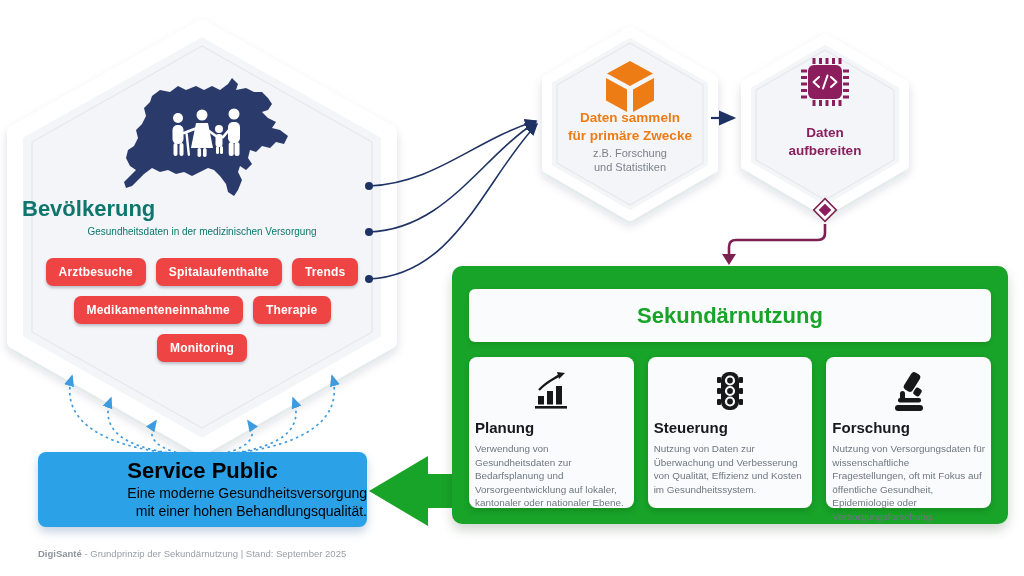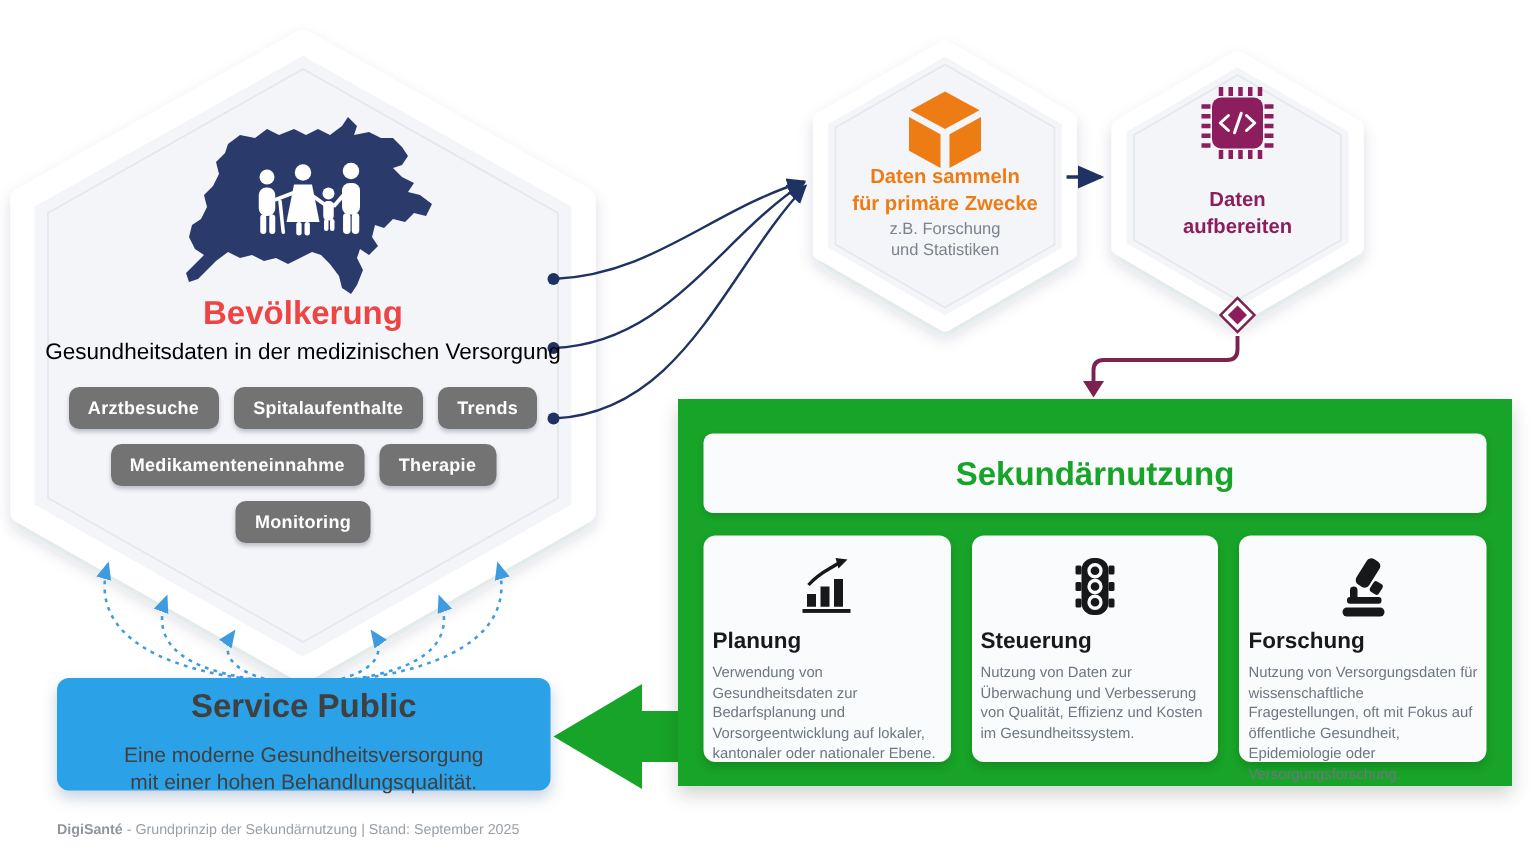--- a/index.html
+++ b/index.html
@@ -1,48 +1,48 @@
 <!DOCTYPE html>
 <html><head>
 <meta charset="utf-8">
 <style>
   html,body{margin:0;padding:0;background:#ffffff;}
   .stage{position:relative;width:1024px;height:576px;background:#ffffff;overflow:hidden;
          font-family:"Liberation Sans", sans-serif;}
   .stage svg.base{position:absolute;left:0;top:0;z-index:1;}
   .ov{position:absolute;z-index:2;}
   
-  .pop-title{left:22px;top:196px;width:360px;text-align:center;font-size:22px;font-weight:700;color:#ef4444;}
-  .pop-subtitle{left:22px;top:226px;width:360px;text-align:center;font-size:15px;color:#000000;}
+  .pop-title{left:22px;top:196px;width:360px;text-align:left;font-size:22px;font-weight:700;color:#0f766e;}
+  .pop-subtitle{left:22px;top:226px;width:360px;text-align:center;font-size:10px;color:#0f766e;}
   .pills{left:42px;top:258px;width:320px;}
   .pill-row{display:flex;justify-content:center;gap:10px;margin-bottom:10px;}
-  .pill{background:#737373;color:#ffffff;font-size:12px;font-weight:600;letter-spacing:.2px;
+  .pill{background:#ef4444;color:#ffffff;font-size:12px;font-weight:600;letter-spacing:.2px;
         padding:7px 13px;border-radius:7px;box-shadow:0 2px 3px rgba(20,30,60,.25);white-space:nowrap;}
   
   .collect-title{left:555px;top:109px;width:150px;text-align:center;font-size:13.5px;font-weight:700;color:#ee7c15;line-height:1.3;}
   .collect-sub{left:565px;top:146px;width:130px;text-align:center;font-size:11px;color:#7c828c;line-height:1.3;}
   .prepare-title{left:765px;top:124px;width:120px;text-align:center;font-size:13.5px;font-weight:700;color:#8c1e5e;line-height:1.3;}
   .prepare-sub{left:762px;top:142px;width:126px;text-align:center;font-size:11px;color:#7c828c;line-height:1.3;}
   
-  .green-box{left:452px;top:266px;width:556px;height:258px;background:#18a428;border-radius:0;
+  .green-box{left:452px;top:266px;width:556px;height:258px;background:#18a428;border-radius:10px;
              box-shadow:0 6px 12px rgba(20,50,20,.20);}
   .sec-header{position:absolute;left:17px;right:17px;top:23px;height:53px;background:#fafbfc;border-radius:6px;
               display:flex;align-items:center;justify-content:center;font-size:22px;font-weight:700;color:#18a428;
               box-shadow:0 2px 4px rgba(0,40,0,.15);}
   .cards{position:absolute;left:17px;right:17px;top:91px;bottom:16px;display:flex;gap:14px;}
   .card{flex:1;background:#fafbfc;border-radius:8px;padding:12px 6px 8px;
         box-shadow:0 3px 6px rgba(0,40,0,.18);}
   .card svg{display:block;margin:0 auto;}
   .card-title{font-size:15px;font-weight:700;color:#17191c;margin-top:6px;}
   .card-body{font-size:9.9px;color:#6e7681;line-height:1.37;margin-top:6px;}
   
   .service-box{left:38px;top:452px;width:329px;height:75px;background:#2ba2e8;border-radius:8px;text-align:center;
-               color:#404040;box-shadow:0 5px 10px rgba(30,80,140,.25);}
+               color:#000000;box-shadow:0 5px 10px rgba(30,80,140,.25);}
   .service-title{margin-top:6px;font-size:22px;font-weight:700;}
-  .service-sub{font-size:14px;line-height:1.28;margin-top:11px;}
+  .service-sub{font-size:14px;line-height:1.28;margin-top:1px;text-align:right;}
   
   .footer{left:38px;top:548px;font-size:9.5px;color:#9aa0a8;}
   .footer .brand{font-weight:700;color:#8f959d;}
 </style>
 </head>
 <body>
 
 <div class="stage">
 
   <svg class="base" width="1024" height="576" viewBox="0 0 1024 576">

